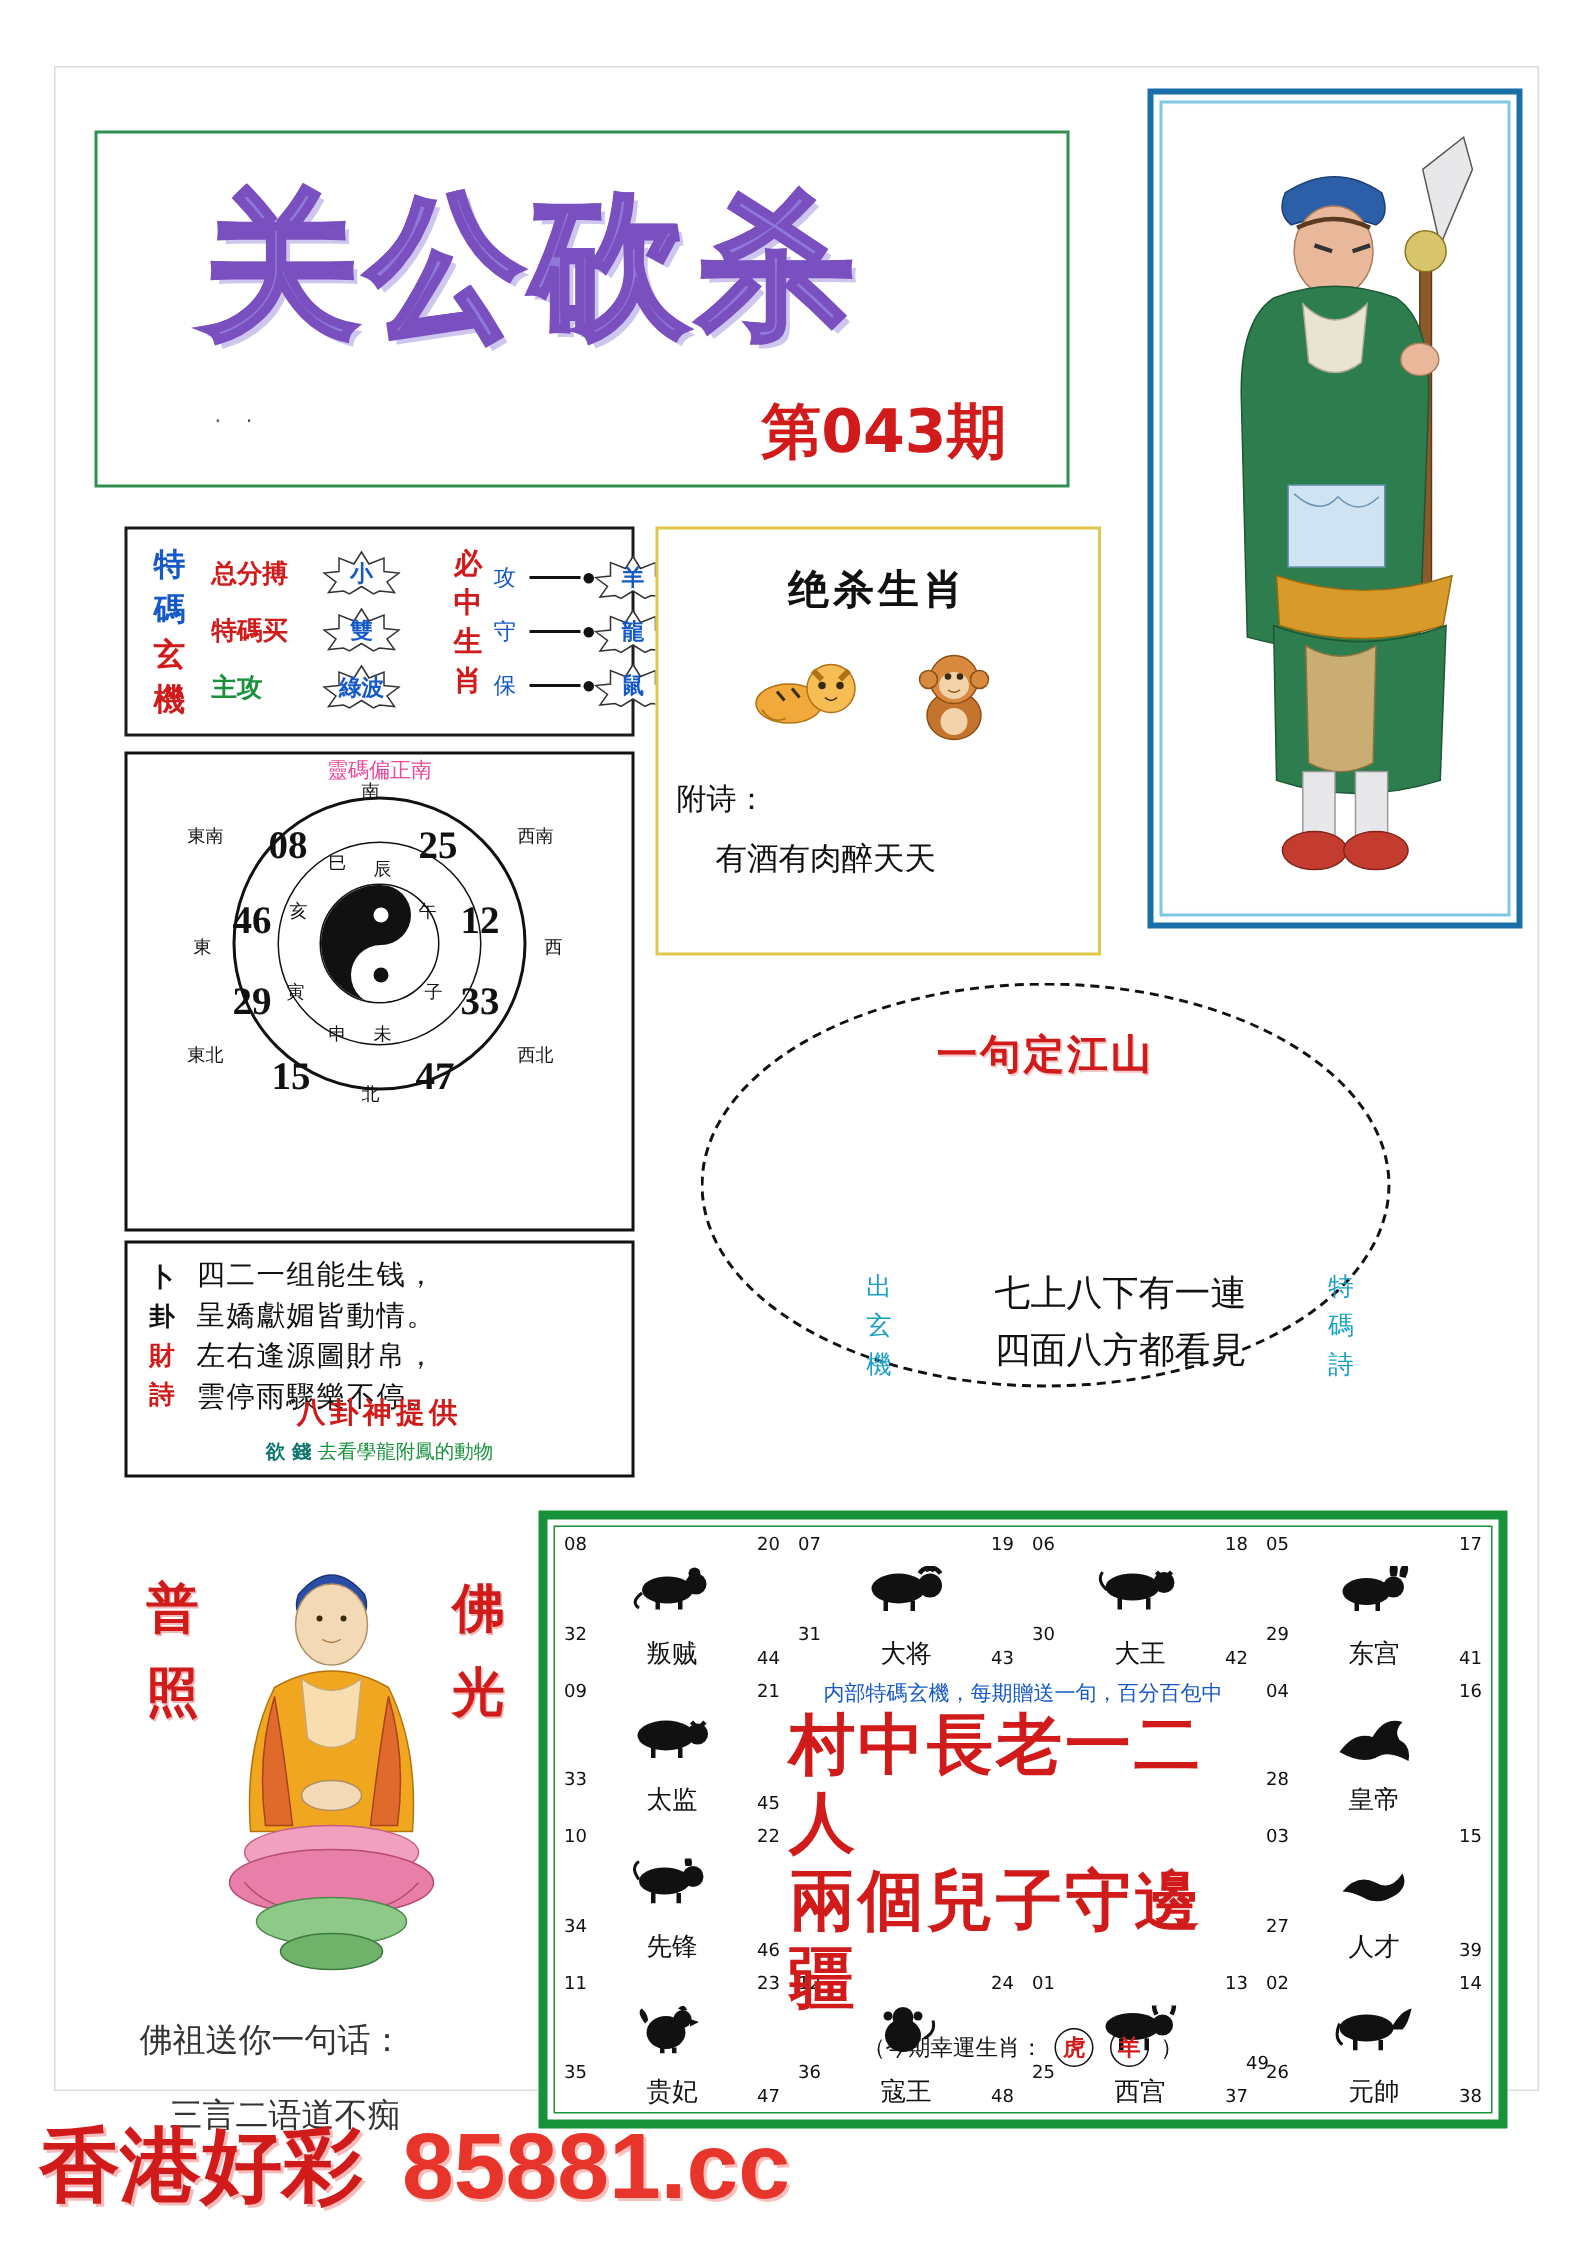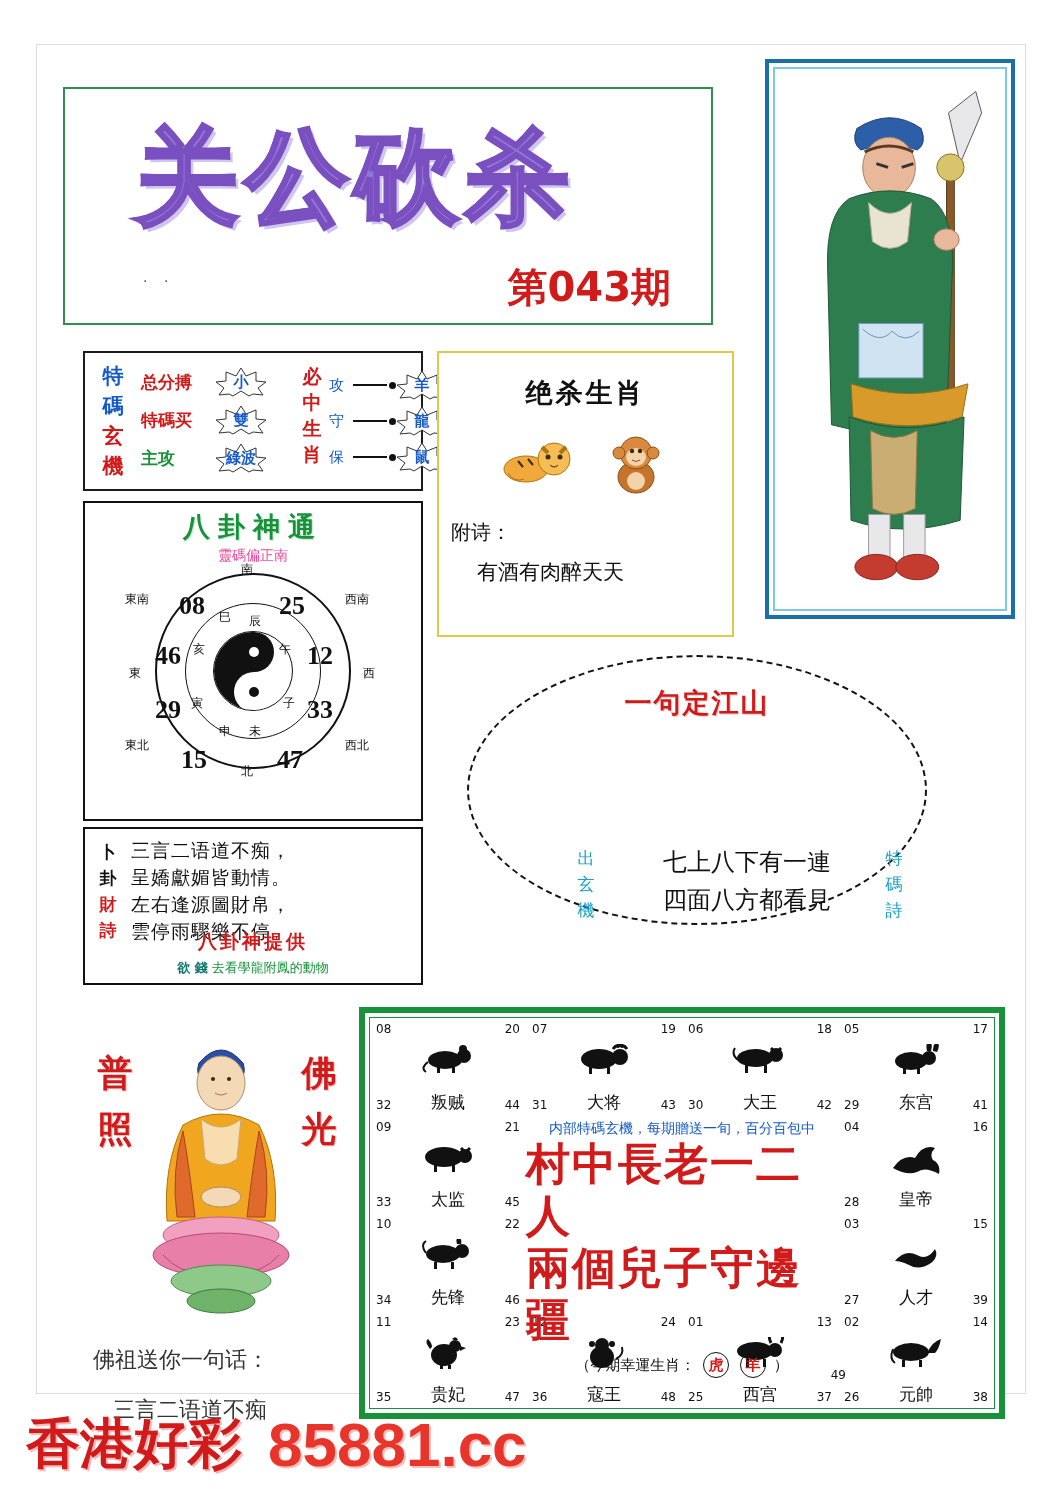--- a/index.html
+++ b/index.html
@@ -182,21 +182,21 @@
     border:6px solid #17923b; background:#fff; padding:4px;
   }
   .grid-inner { width:100%; height:100%; border:1px solid #17923b; position:relative; }
   .zrow { display:flex; height:25%; }
   .zcell { width:25%; position:relative; }
   .zcell .tl, .zcell .tr, .zcell .bl, .zcell .br {
     position:absolute; font-size:12px; color:#111;
   }
   .zcell .tl { left:6px; top:4px; }
   .zcell .tr { right:6px; top:4px; }
-  .zcell .bl { left:6px; bottom:4px; }
+  .zcell .bl { left:6px; bottom:20px; }
   .zcell .br { right:6px; bottom:4px; }
   .zcell .name { position:absolute; left:0; right:0; bottom:2px; text-align:center; font-size:17px; color:#111;}
   .zcell .silh { position:absolute; left:50%; top:26px; transform:translateX(-50%); }
   .center-ad {
     position:absolute; left:25%; top:25%; width:50%; height:50%;
     display:flex; flex-direction:column; align-items:center; justify-content:flex-start;
   }
   .ad-note { font-size:14px; color:#1558c7; margin-top:4px; letter-spacing:0px;}
   .ad-big1, .ad-big2 {
     font-size:44px; font-weight:bold; color:#d11a1a;
@@ -345,21 +345,20 @@
                 <polygon points="26,1 31,9 41,5 41,14 51,15 43,21 48,28 38,27 34,29 26,24 18,29 14,27 4,28 9,21 1,15 11,14 11,5 21,9" fill="#fff" stroke="#333"></polygon>
               </svg>
             <span>鼠</span>
           </span>
         </div>
       </div>
     </div>
   </div>
 
   <div class="bagua-box">
-    <div class="bagua-title">八卦神通</div>
     <div class="bagua-sub">靈碼偏正南</div>
     <div class="circle-wrap">
       <div class="ring"></div>
       <div class="ring2"></div>
       <div class="taiji">
         <div class="half"></div>
           <div class="cTop"></div>
           <div class="cBot"></div>
         <div class="dTop"></div>
           <div class="dBot"></div>
@@ -395,21 +394,21 @@
   </div>
 
   <div class="poem-box">
     <div class="poem-left">
       <div>卜</div>
       <div>卦</div>
       <div>財</div>
       <div>詩</div>
     </div>
     <div class="poem-lines">
-      <div>三言二语道不痴，</div>
+      <div>四二一组能生钱，</div>
       <div>呈嬌獻媚皆動情。</div>
       <div>左右逢源圖財帛，</div>
       <div>雲停雨驟樂不停。</div>
     </div>
     <div class="poem-foot">八卦神提供</div>
     <div class="poem-foot2">
       <span class="red">欲 錢</span>
       <span class="grn">去看學龍附鳳的動物</span>
     </div>
   </div>

